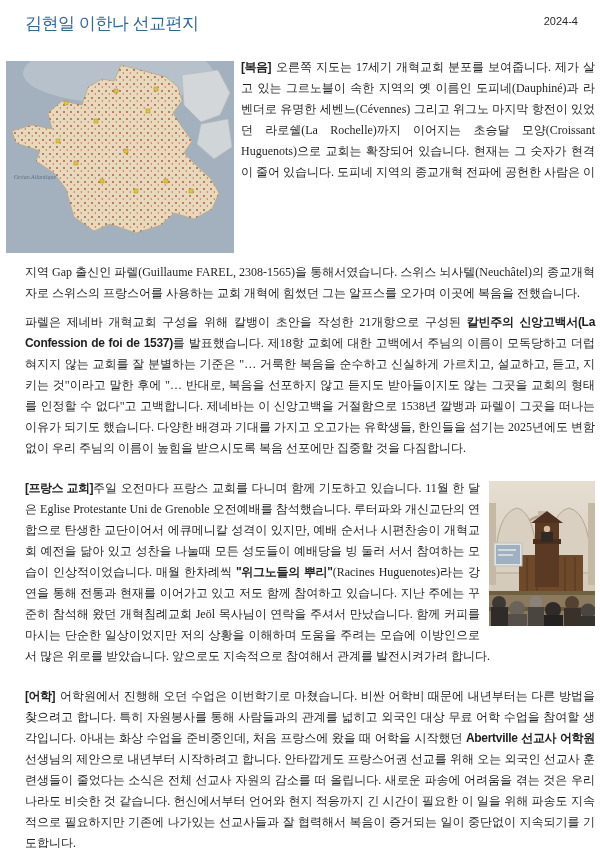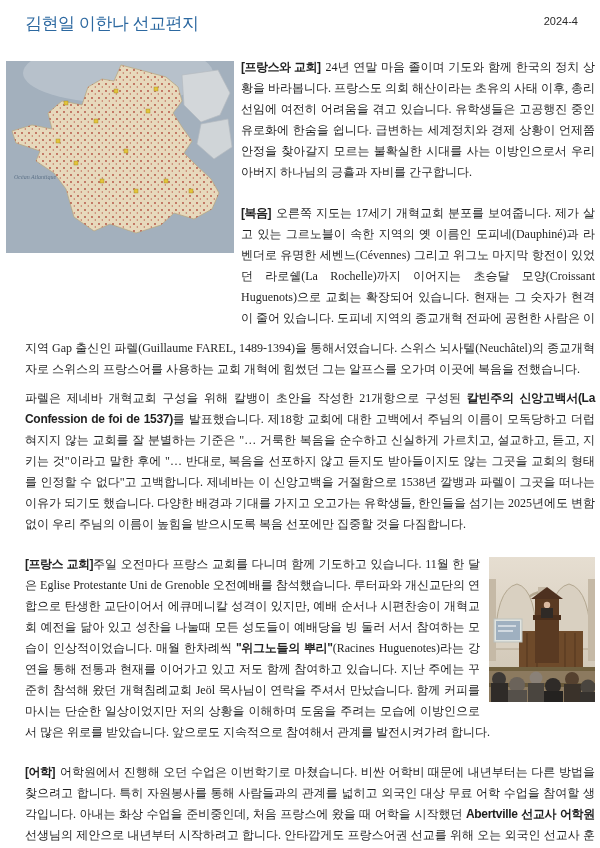--- a/index.html
+++ b/index.html
@@ -87,31 +87,28 @@
             <rect x="158" y="118" width="4" height="4"></rect>
           <rect x="183" y="128" width="4" height="4"></rect>
             <rect x="148" y="26" width="4" height="4"></rect>
         </g>
         <text class="ocean-label" x="8" y="118" font-size="6">Océan Atlantique</text>
       </svg>
     </figure>
 
     <div class="col-text">
       <p class="body">
-        <span class="sec-h">[프랑스와 교회]</span><span><span>24년 연말 마음 졸이며 기도와 함께 한국의 정치 상황을 바라봅니다. 프랑스도 의회 해산이라는 초유의 사태 이후, 총리 선임에 여전히 어려움을 겪고 있습니다. 유학생들은 고공행진 중인 유로화에 한숨을 쉽니다. 급변하는 세계정치와 경제 상황이 언제쯤 안정을 찾아갈지 모르는 불확실한 시대를 사는 이방인으로서 우리 아버지 하나님의 긍휼과 자비를 간구합니다.</span></span>
-      </p>
-      <p class="body">
         <span class="sec-h">[복음]</span><span><span>오른쪽 지도는 17세기 개혁교회 분포를 보여줍니다. 제가 살고 있는 그르노블이 속한 지역의 옛 이름인 도피네(Dauphiné)과 라벤더로 유명한 세벤느(Cévennes) 그리고 위그노 마지막 항전이 있었던 라로쉘(La Rochelle)까지 이어지는 초승달 모양(Croissant Huguenots)으로 교회는 확장되어 있습니다. 현재는 그 숫자가 현격이 줄어 있습니다. 도피네 지역의 종교개혁 전파에 공헌한 사람은 이</span></span>
       </p>
     </div>
   </div>
 
   <div class="content">
 
-    <p class="body cont"><span>지역 Gap 출신인 파렐(Guillaume FAREL, 1489-1394)을 통해서였습니다. 스위스 뇌사텔(Neuchâtel)의 종교개혁자로 스위스의 프랑스어를 사용하는 교회 개혁에 힘썼던 그는 알프스를 오가며 이곳에 복음을 전했습니다.</span></p>
+    <p class="body cont"><span>지역 Gap 출신인 파렐(Guillaume FAREL, 2308-1565)을 통해서였습니다. 스위스 뇌사텔(Neuchâtel)의 종교개혁자로 스위스의 프랑스어를 사용하는 교회 개혁에 힘썼던 그는 알프스를 오가며 이곳에 복음을 전했습니다.</span></p>
     <p class="body cont"><span> 파렐은 제네바 개혁교회 구성을 위해 칼뱅이 초안을 작성한 21개항으로 구성된 </span><span class="b">칼빈주의 신앙고백서(La Confession de foi de 1537)</span><span>를 발표했습니다. 제18항 교회에 대한 고백에서 주님의 이름이 모독당하고 더럽혀지지 않는 교회를 잘 분별하는 기준은 "… 거룩한 복음을 순수하고 신실하게 가르치고, 설교하고, 듣고, 지키는 것"이라고 말한 후에 "… 반대로, 복음을 선포하지 않고 듣지도 받아들이지도 않는 그곳을 교회의 형태를 인정할 수 없다"고 고백합니다. 제네바는 이 신앙고백을 거절함으로 1538년 깔뱅과 파렐이 그곳을 떠나는 이유가 되기도 했습니다. 다양한 배경과 기대를 가지고 오고가는 유학생들, 한인들을 섬기는 2025년에도 변함없이 우리 주님의 이름이 높힘을 받으시도록 복음 선포에만 집중할 것을 다짐합니다.</span></p>
 
     <section class="sec">
       <figure class="church-fig">
         <svg width="106" height="145" viewBox="0 0 106 145" role="img">
           <defs>
             <linearGradient id="stoneGrad" x1="0" y1="0" x2="0" y2="1">
               <stop offset="0" stop-color="#e6ded1"></stop>
                 <stop offset="1" stop-color="#cdc3b2"></stop>
             </linearGradient>

